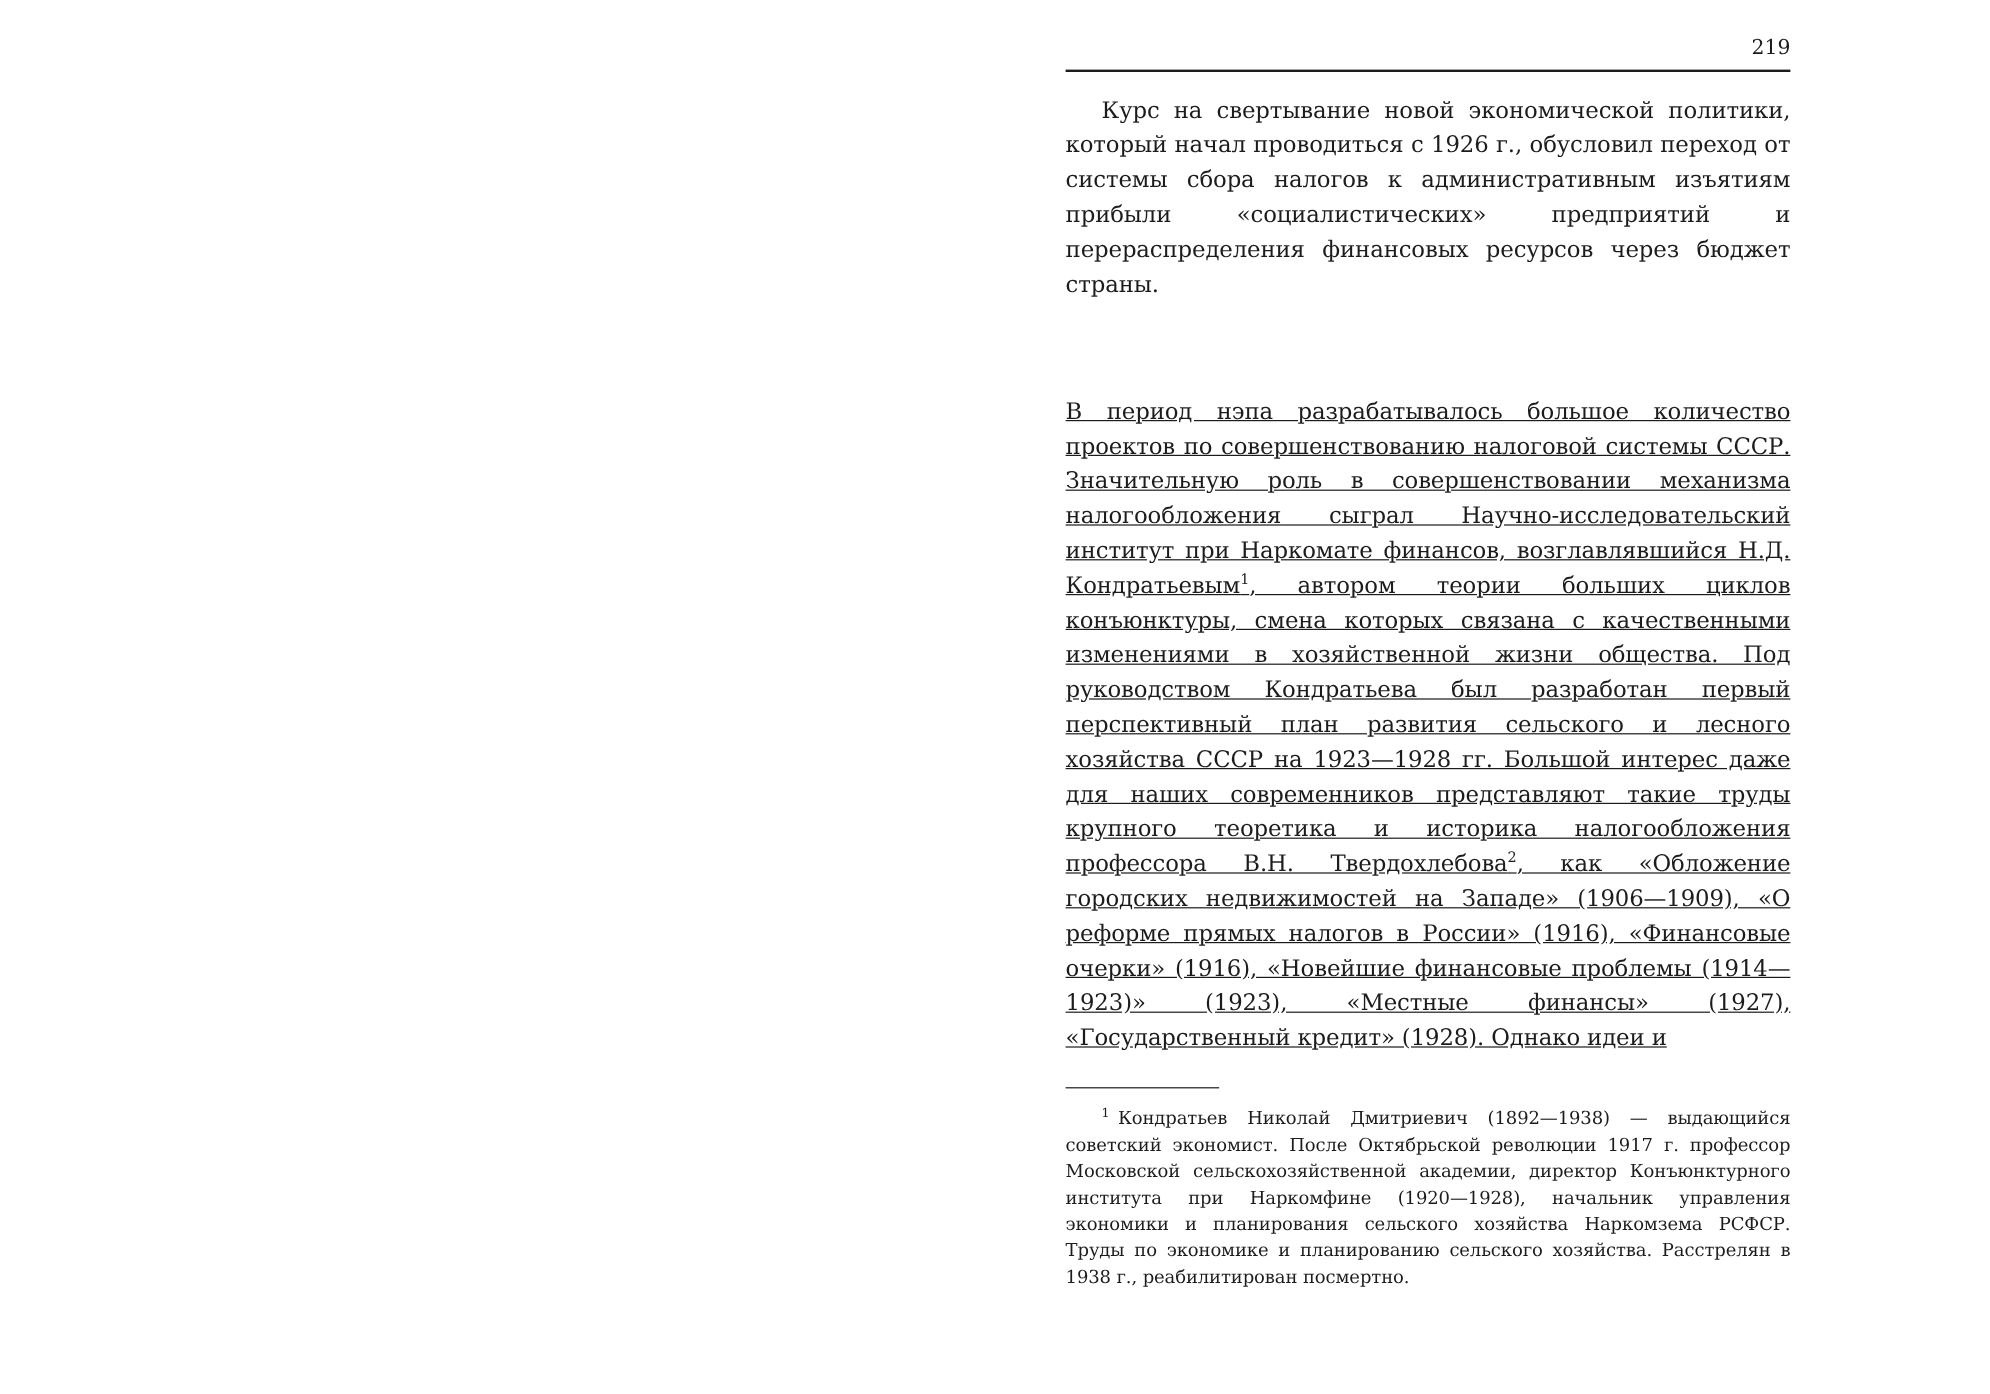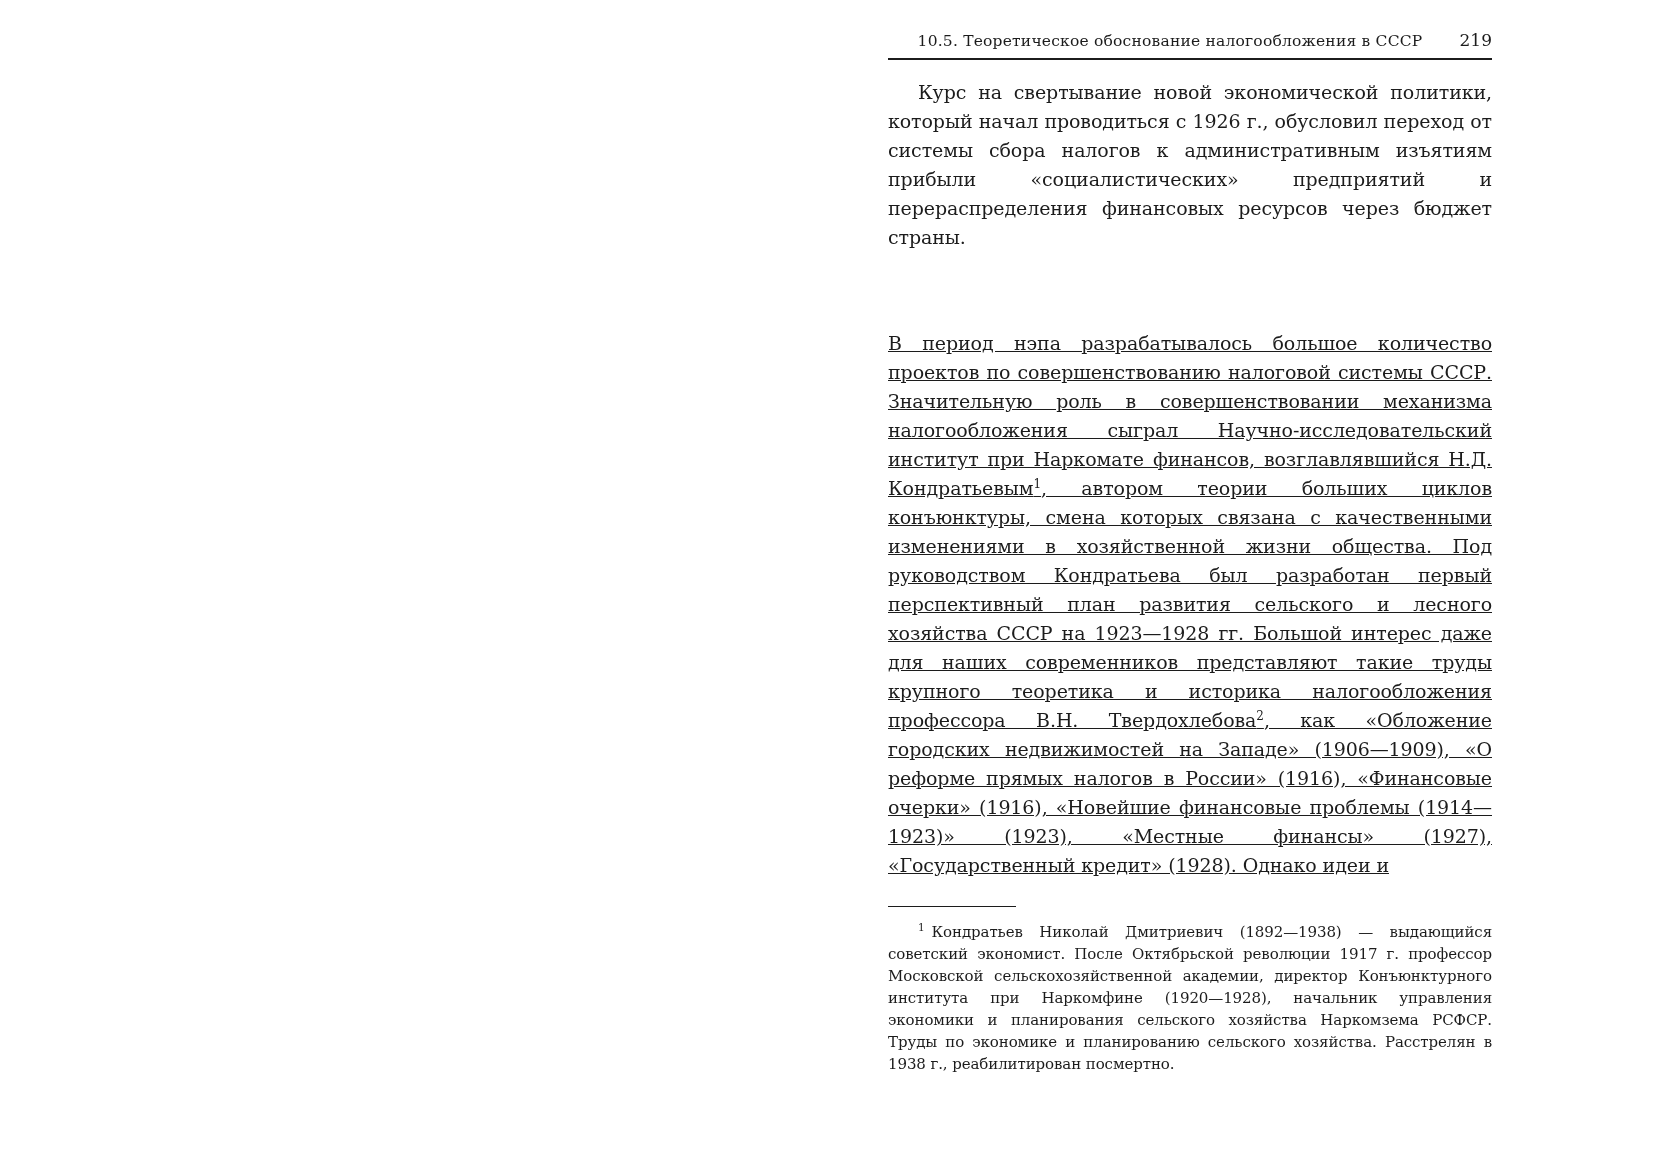--- a/index.html
+++ b/index.html
@@ -75,21 +75,20 @@
     vertical-align: super;
     margin-right: 7px;
   }
 </style>
 </head>
 <body>
 
 <div class="page-column">
 
   <div class="running-head">
-    <span class="head-title">10.5. Теоретическое обоснование налогообложения в СССР</span>
     <span class="page-number">219</span>
   </div>
   <hr class="head-rule">
 
   <div class="body-text">
 
 
     <p class="p-indent">Курс на свертывание новой экономической политики, который начал проводиться с 1926 г., обусловил переход от системы сбора налогов к административным изъятиям прибыли «социалистических» предприятий и перераспределения финансовых ресурсов через бюджет страны.</p>
 
     <p class="section-gap"><span>В период нэпа разрабатывалось большое количество проектов по совершенствованию налоговой системы СССР. Значительную роль в совершенствовании механизма налогообложения сыграл Научно-исследовательский институт при Наркомате финансов, возглавлявшийся Н.Д. Кондратьевым</span><sup class="fn-ref">1</sup><span>, автором теории больших циклов конъюнктуры, смена которых связана с качественными изменениями в хозяйственной жизни общества. Под руководством Кондратьева был разработан первый перспективный план развития сельского и лесного хозяйства СССР на 1923—1928 гг. Большой интерес даже для наших современников представляют такие труды крупного теоретика и историка налогообложения профессора В.Н. Твердохлебова</span><sup class="fn-ref">2</sup><span>, как «Обложение городских недвижимостей на Западе» (1906—1909), «О реформе прямых налогов в России» (1916), «Финансовые очерки» (1916), «Новейшие финансовые проблемы (1914—1923)» (1923), «Местные финансы» (1927), «Государственный кредит» (1928). Однако идеи и</span></p>

